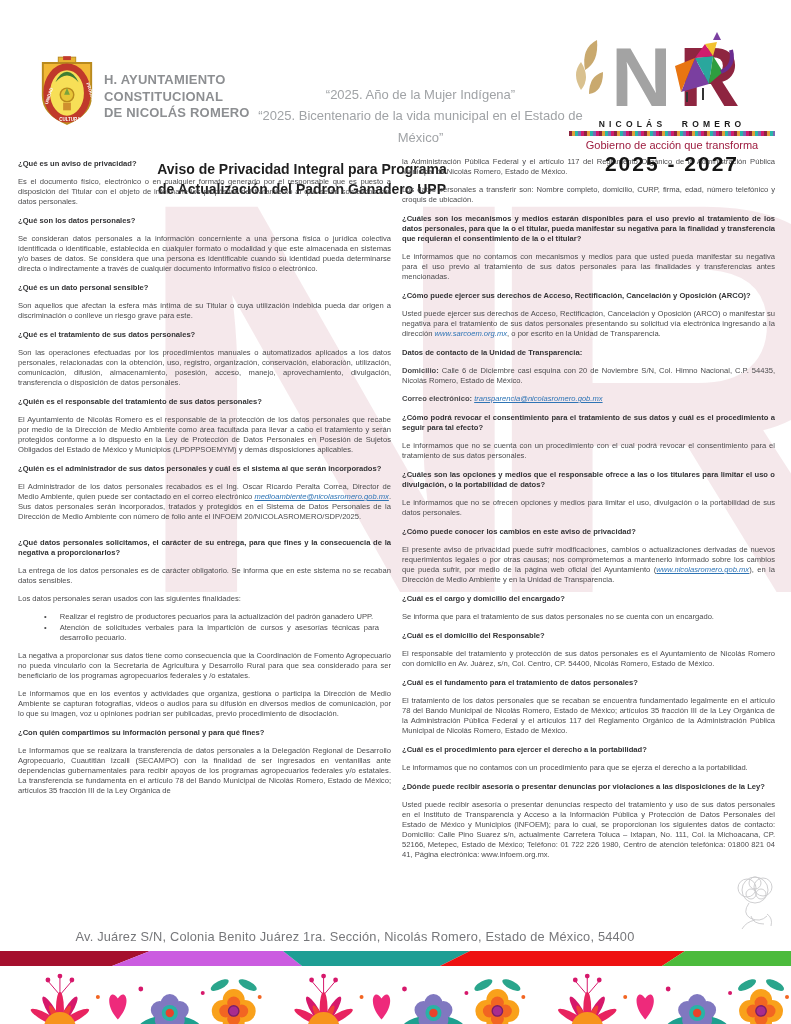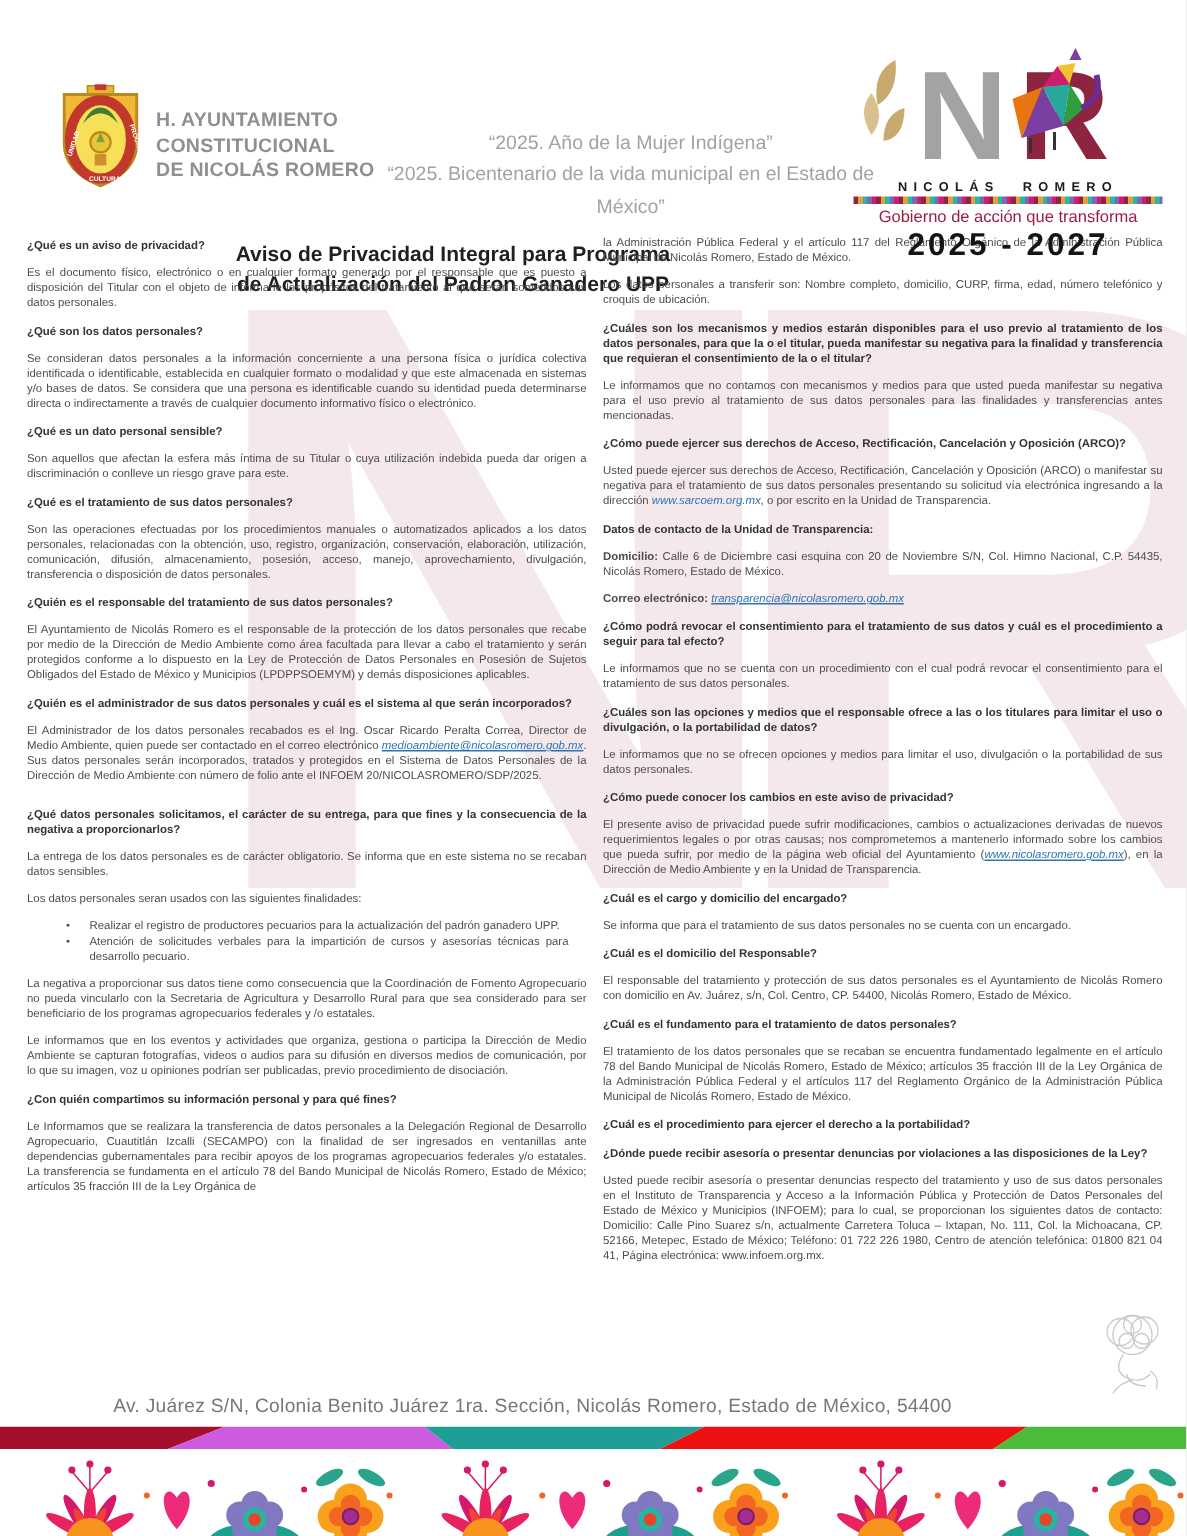--- a/index.html
+++ b/index.html
@@ -197,20 +197,21 @@
         <div class="section">
           <div class="sec-heading">¿Cuál es el domicilio del Responsable?</div>
           <div class="para"><span>El responsable del tratamiento y protección de sus datos personales es el Ayuntamiento de Nicolás Romero con domicilio en Av. Juárez, s/n, Col. Centro, CP. 54400, Nicolás Romero, Estado de México.</span></div>
         </div>
         <div class="section">
           <div class="sec-heading">¿Cuál es el fundamento para el tratamiento de datos personales?</div>
           <div class="para"><span>El tratamiento de los datos personales que se recaban se encuentra fundamentado legalmente en el artículo 78 del Bando Municipal de Nicolás Romero, Estado de México; artículos 35 fracción III de la Ley Orgánica de la Administración Pública Federal y el artículos 117 del Reglamento Orgánico de la Administración Pública Municipal de Nicolás Romero, Estado de México.</span></div>
         </div>
         <div class="section">
           <div class="sec-heading">¿Cuál es el procedimiento para ejercer el derecho a la portabilidad?</div>
+          <div class="para"><span>Le informamos que no contamos con un procedimiento para que se ejerza el derecho a la portabilidad.</span></div>
         </div>
         <div class="section">
           <div class="sec-heading">¿Dónde puede recibir asesoría o presentar denuncias por violaciones a las disposiciones de la Ley?</div>
           <div class="para"><span>Usted puede recibir asesoría o presentar denuncias respecto del tratamiento y uso de sus datos personales en el Instituto de Transparencia y Acceso a la Información Pública y Protección de Datos Personales del Estado de México y Municipios (INFOEM); para lo cual, se proporcionan los siguientes datos de contacto: Domicilio: Calle Pino Suarez s/n, actualmente Carretera Toluca – Ixtapan, No. 111, Col. la Michoacana, CP. 52166, Metepec, Estado de México; Teléfono: 01 722 226 1980, Centro de atención telefónica: 01800 821 04 41, Página electrónica: www.infoem.org.mx.</span></div>
         </div>
       </div>
   </div>
 
   <svg class="angel" width="64" height="60" viewBox="0 0 64 60" fill="none" stroke="#c9cacc" stroke-width="0.9">
     <circle cx="32" cy="16" r="13"></circle>

